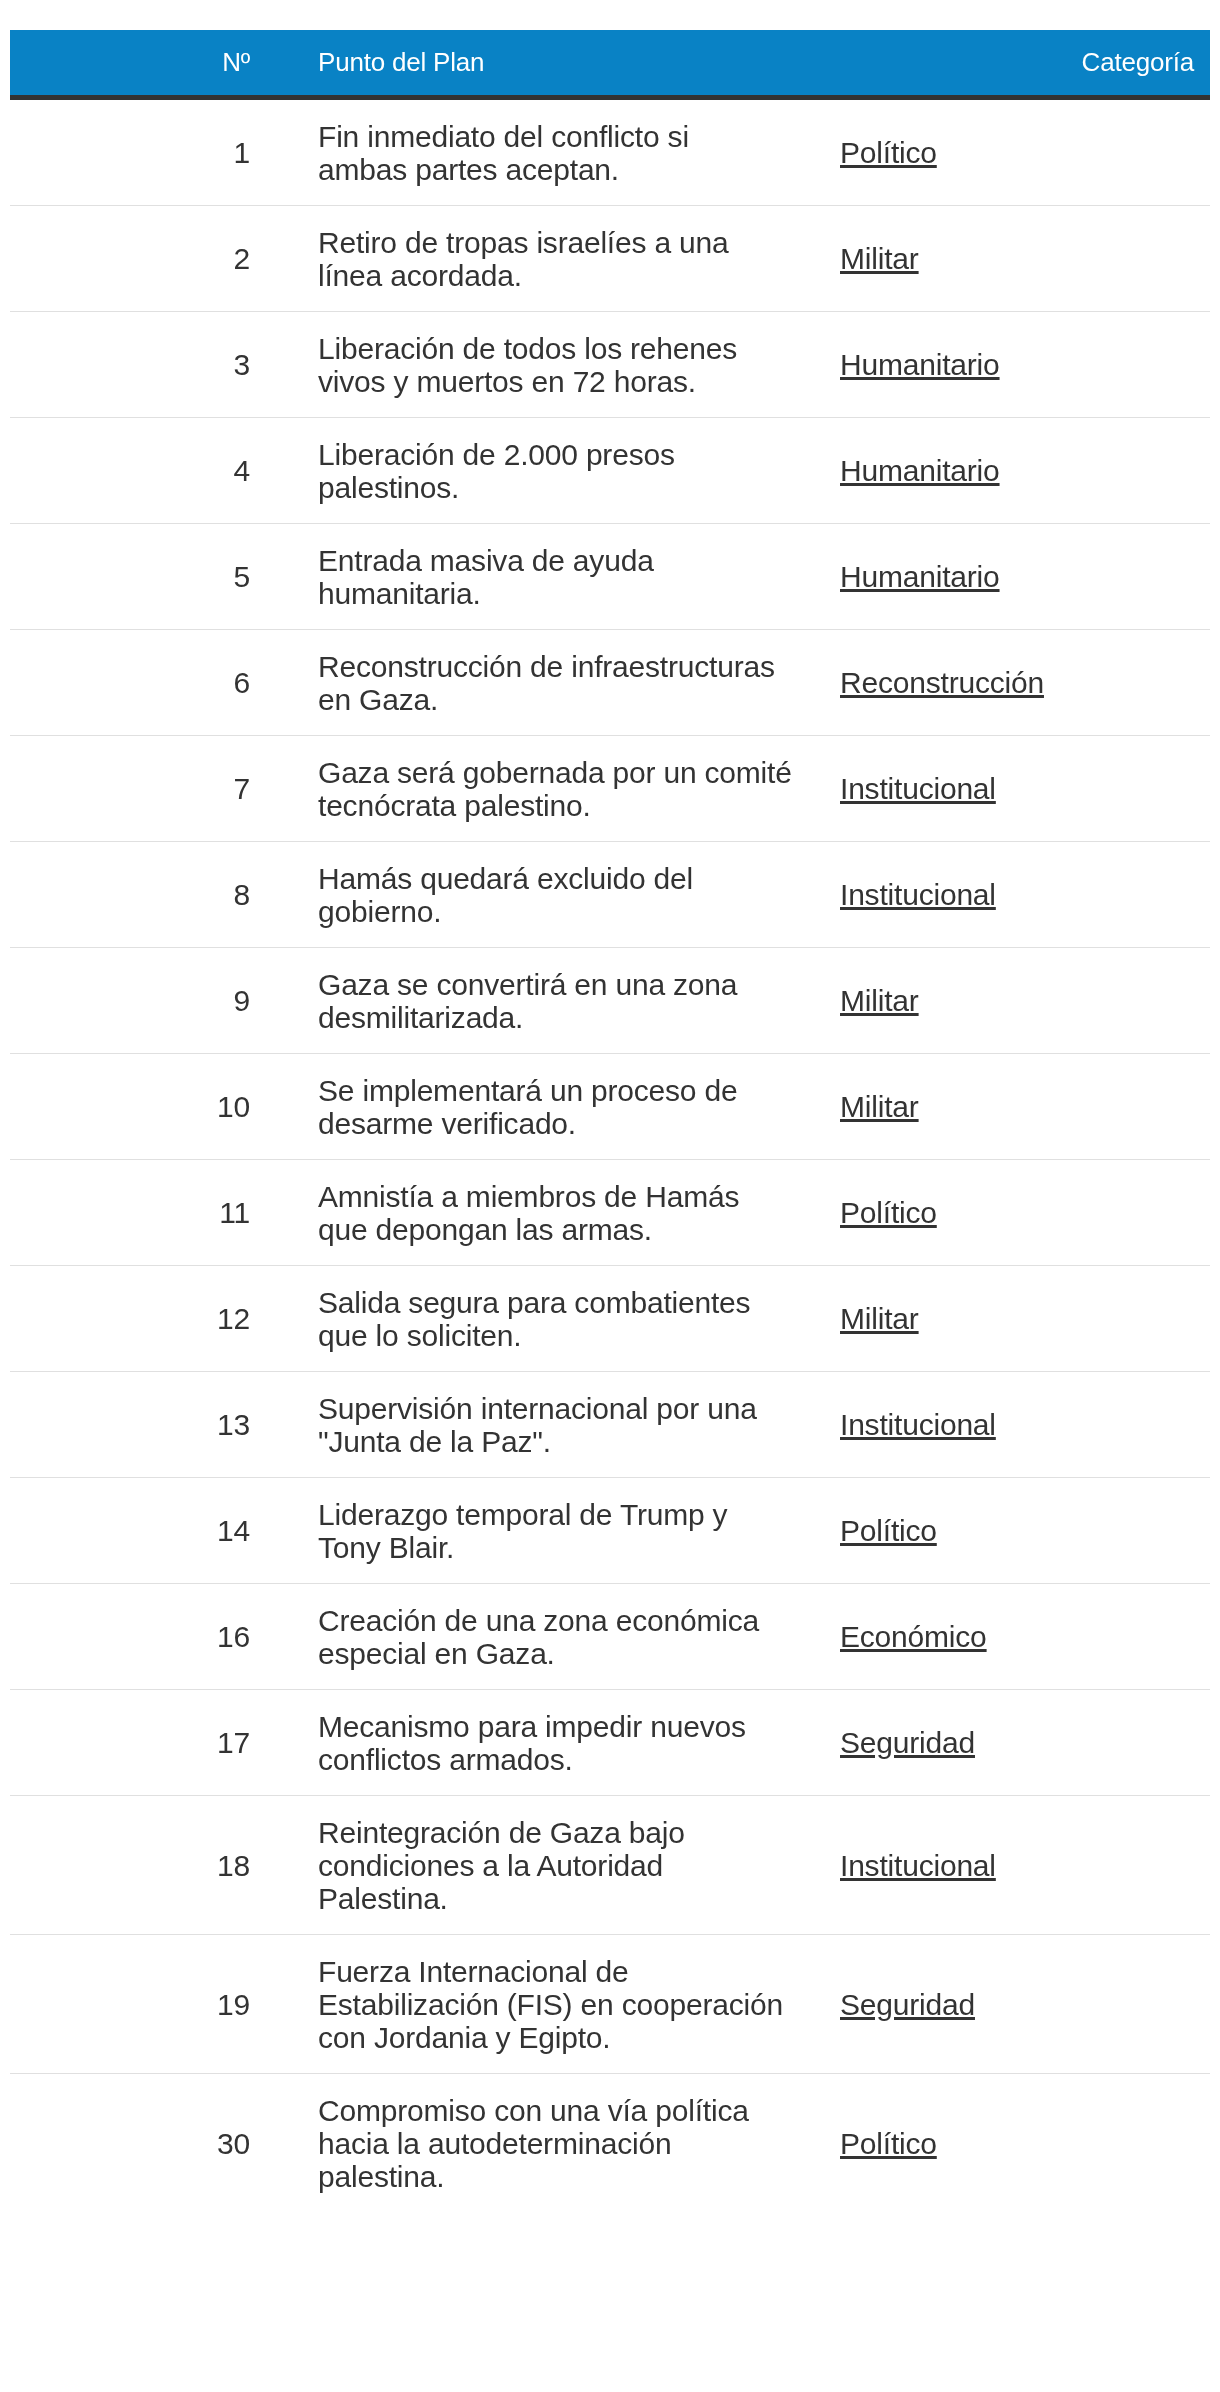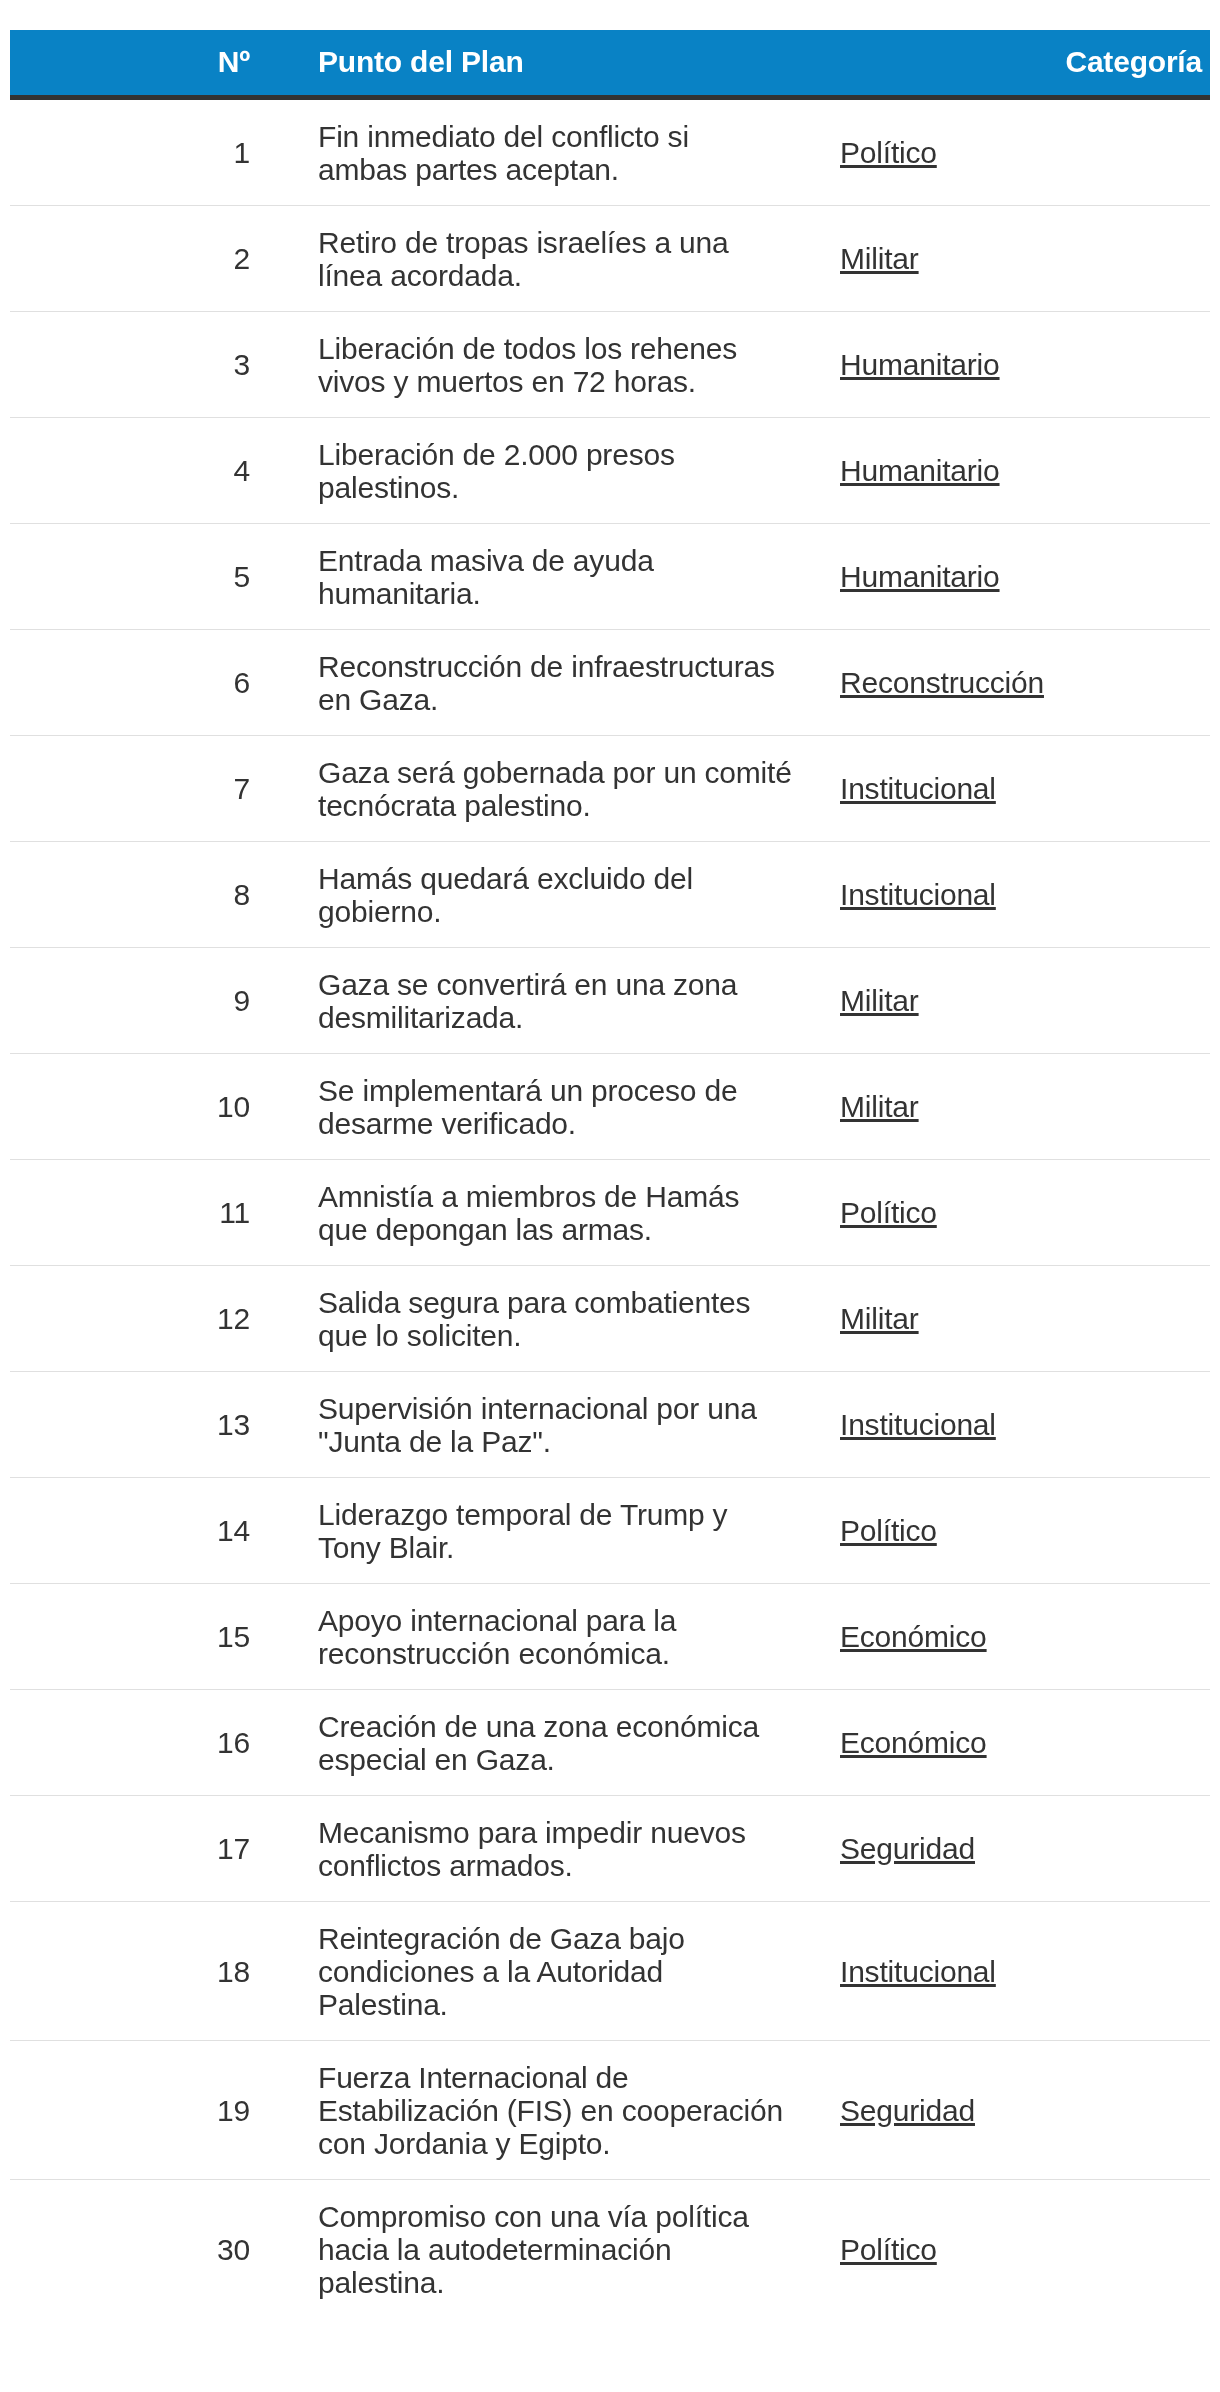--- a/index.html
+++ b/index.html
@@ -30,25 +30,25 @@
     border-collapse: collapse;
     table-layout: fixed;
   }
   col.c-num { width: 250px; }
   col.c-punto { width: 560px; }
   col.c-cat { width: 390px; }
   thead th {
     background: var(--header-bg);
     color: var(--header-text);
     height: 67px;
-    font-size: 30px;
-    font-weight: bold;
+    font-size: 26px;
+    font-weight: normal;
     letter-spacing: -0.2px;
     vertical-align: middle;
-    padding: 8px;
+    padding: 16px;
     border-bottom: 5px solid var(--header-border);
   }
   th.h-num { text-align: right; padding-right: 10px; }
   th.h-punto { text-align: left; padding-left: 58px; }
   th.h-cat { text-align: right; padding-left: 20px; }
   tbody td {
     font-size: 30px;
     letter-spacing: -0.2px;
     line-height: 33px;
     color: var(--body-text);
@@ -167,26 +167,20 @@
 "Junta de la Paz".</td>
     <td class="t-cat">Institucional</td>
   </tr>
         <tr>
     <td class="t-num">14</td>
     <td class="t-punto">Liderazgo temporal de Trump y
 Tony Blair.</td>
     <td class="t-cat">Político</td>
   </tr>
         <tr>
-    <td class="t-num">15</td>
-    <td class="t-punto">Apoyo internacional para la
-reconstrucción económica.</td>
-    <td class="t-cat">Económico</td>
-  </tr>
-        <tr>
     <td class="t-num">16</td>
     <td class="t-punto">Creación de una zona económica
 especial en Gaza.</td>
     <td class="t-cat">Económico</td>
   </tr>
         <tr>
     <td class="t-num">17</td>
     <td class="t-punto">Mecanismo para impedir nuevos
 conflictos armados.</td>
     <td class="t-cat">Seguridad</td>

